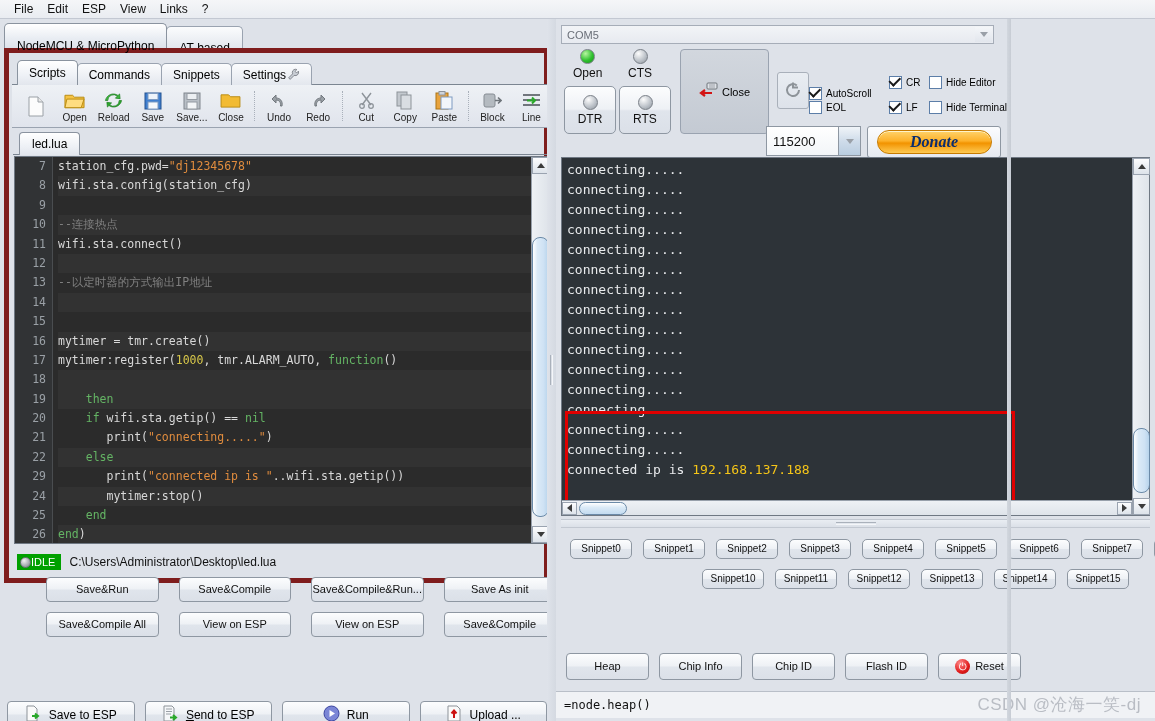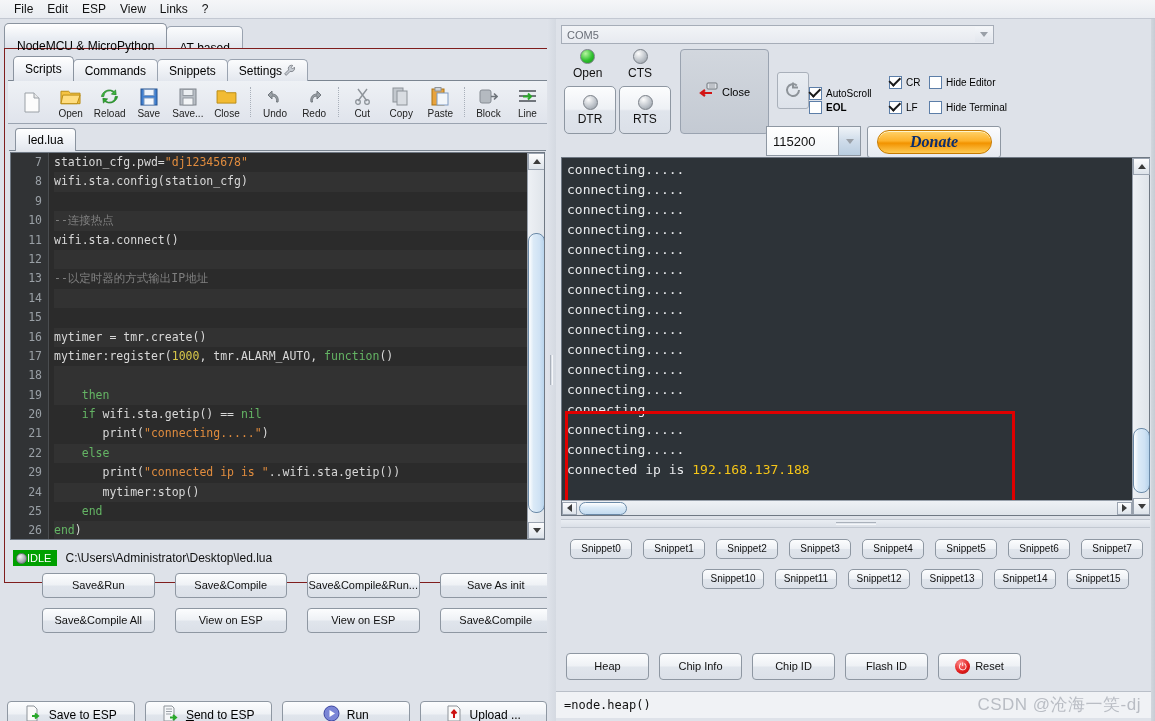--- a/index.html
+++ b/index.html
@@ -5,21 +5,21 @@
   * { box-sizing: border-box; }
   html, body {
     margin: 0; padding: 0;
     width: 1155px; height: 721px;
     overflow: hidden;
     background: #d6dce5;
     font-family: "Liberation Sans", sans-serif;
     font-size: 11px;
     color: #000;
   }
-  #app { position: relative; width: 1155px; height: 721px; background: #dfe3ea; }
+  #app { position: relative; width: 1011px; height: 721px; background: #dfe3ea; }
 
   
   .menubar {
     position: absolute; left: 0; top: 0; width: 1155px; height: 19px;
     background: linear-gradient(to bottom, #f5f6f8 0%, #e9ecf1 100%);
     border-bottom: 1px solid #c3c8d2;
     display: flex; align-items: center; padding-left: 8px; gap: 2px;
   }
   .menubar .mi {
     padding: 2px 6px; font-size: 12px; color: #111; cursor: default; white-space: nowrap;
@@ -42,21 +42,21 @@
     background: linear-gradient(to bottom, #fbfcfd 0%, #e3e7ee 100%);
     margin-right: -1px; cursor: default; position: relative;
   }
   .mtab.active {
     background: linear-gradient(to bottom, #ffffff 0%, #e9edf3 60%, #dde2ea 100%);
     height: 25px; line-height: 25px; font-weight: normal; z-index: 3;
     border-color: #8a939f;
   }
   .inner-frame {
     position: absolute; left: 4px; top: 29px; width: 545px; height: 535px;
-    border: 1px solid #7f1d1d; background: #dee2e9;
+    border: 5px solid #7f1d1d; background: #dee2e9;
   }
   .sub-tabs {
     position: absolute; left: 8px; top: 6px; height: 26px;
     display: flex; align-items: flex-end;
   }
   .stab {
     height: 22px; padding: 0 11px; line-height: 22px; font-size: 12px;
     border: 1px solid #9aa3b0; border-bottom: none; border-radius: 5px 5px 0 0;
     background: linear-gradient(to bottom, #fbfcfd 0%, #e3e7ee 100%);
     margin-right: -1px; cursor: default; white-space: nowrap;
@@ -680,21 +680,21 @@
               <path d="M16 10a6 6 0 1 1-2.2-4.6" fill="none" stroke="#8d9399" stroke-width="2"></path>
               <path d="M10 2.5v5h5" fill="none" stroke="#8d9399" stroke-width="2"></path>
             </svg>
         </span>
       </div>
 
       <div class="chk-row" style="left:253px;top:29px;margin-top:11px;">
         <span class="cbox checked"></span>
         <span>AutoScroll</span>
       </div>
-      <div class="chk-row" style="left:253px;top:54px;font-weight:bold;">
+      <div class="chk-row" style="left:253px;top:54px;">
         <span class="cbox"></span>
         <span>EOL</span>
       </div>
       <div class="chk-row" style="left:333px;top:29px;">
         <span class="cbox checked"></span>
         <span>CR</span>
       </div>
       <div class="chk-row" style="left:333px;top:54px;">
         <span class="cbox checked"></span>
         <span>LF</span>

